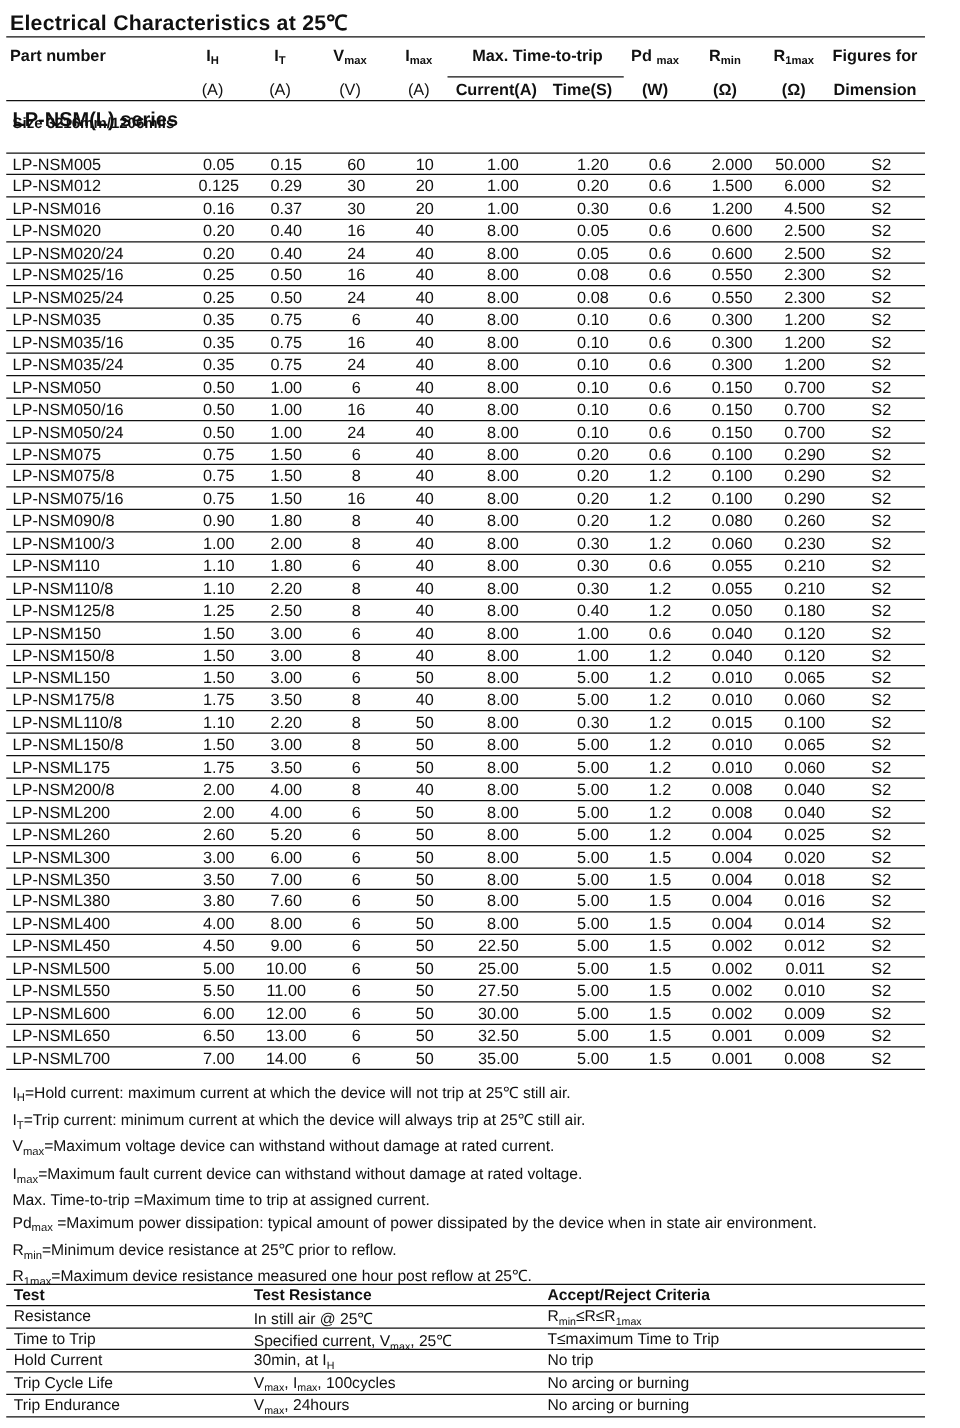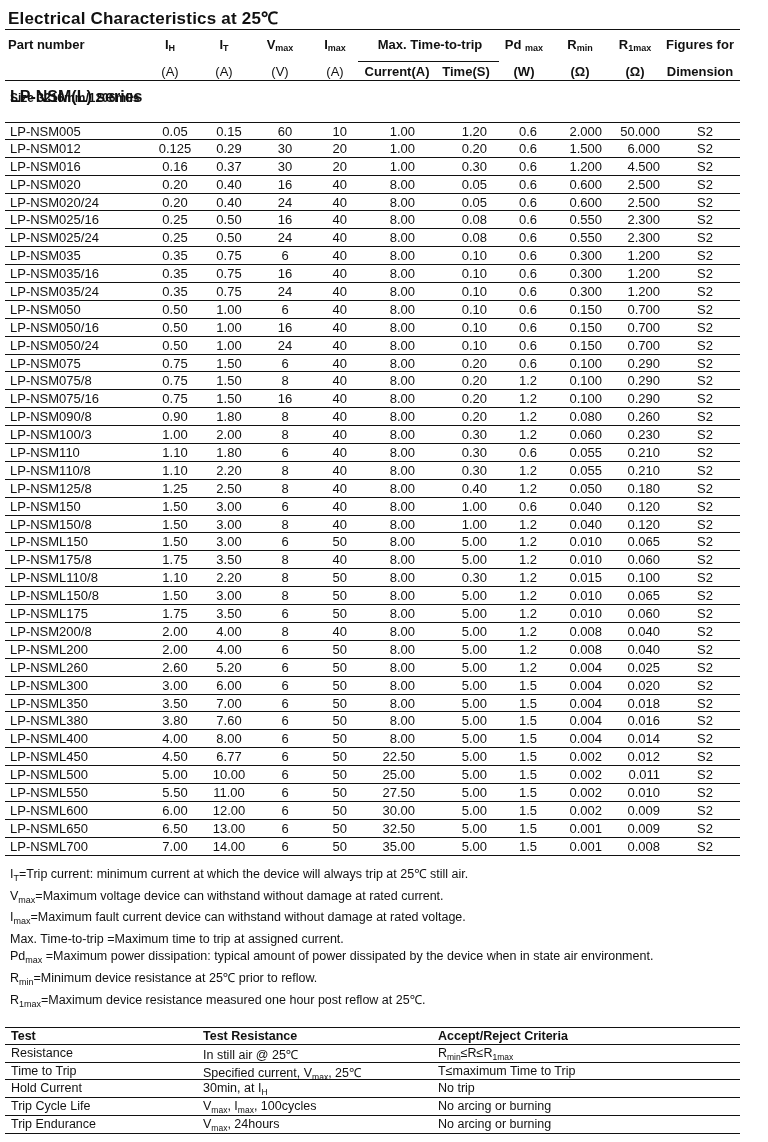--- a/index.html
+++ b/index.html
@@ -523,21 +523,21 @@
       <span class="cell c-cur">8.00</span>
       <span class="cell c-tim">5.00</span>
       <span class="cell c-pd">1.5</span>
       <span class="cell c-rmin">0.004</span>
       <span class="cell c-rmax">0.014</span>
       <span class="cell c-fig">S2</span>
     </div>
     <div class="row">
       <span class="cell c-part">LP-NSML450</span>
       <span class="cell c-ih">4.50</span>
-      <span class="cell c-it">6.77</span>
+      <span class="cell c-it">9.00</span>
       <span class="cell c-vm">6</span>
       <span class="cell c-im">50</span>
       <span class="cell c-cur">22.50</span>
       <span class="cell c-tim">5.00</span>
       <span class="cell c-pd">1.5</span>
       <span class="cell c-rmin">0.002</span>
       <span class="cell c-rmax">0.012</span>
       <span class="cell c-fig">S2</span>
     </div>
     <div class="row">
@@ -601,20 +601,21 @@
       <span class="cell c-cur">35.00</span>
       <span class="cell c-tim">5.00</span>
       <span class="cell c-pd">1.5</span>
       <span class="cell c-rmin">0.001</span>
       <span class="cell c-rmax">0.008</span>
       <span class="cell c-fig">S2</span>
     </div>
   </div>
 
 <div class="notes" id="notes">
+    <div><span>I</span><sub>H</sub><span>=Hold current: maximum current at which the device will not trip at 25℃ still air.</span></div>
     <div><span>I</span><sub>T</sub><span>=Trip current: minimum current at which the device will always trip at 25℃ still air.</span></div>
     <div><span>V</span><sub>max</sub><span>=Maximum voltage device can withstand without damage at rated current.</span></div>
     <div><span>I</span><sub>max</sub><span>=Maximum fault current device can withstand without damage at rated voltage.</span></div>
     <div><span>Max. Time-to-trip</span><span> =Maximum time to trip at assigned current.</span></div>
     <div><span>Pd</span><sub>max</sub><span> =Maximum power dissipation: typical amount of power dissipated by the device when in state air environment.</span></div>
     <div><span>R</span><sub>min</sub><span>=Minimum device resistance at 25℃ prior to reflow.</span></div>
     <div><span>R</span><sub>1max</sub><span>=Maximum device resistance measured one hour post reflow at 25℃.</span></div>
   </div>
 
 <div id="tests">

